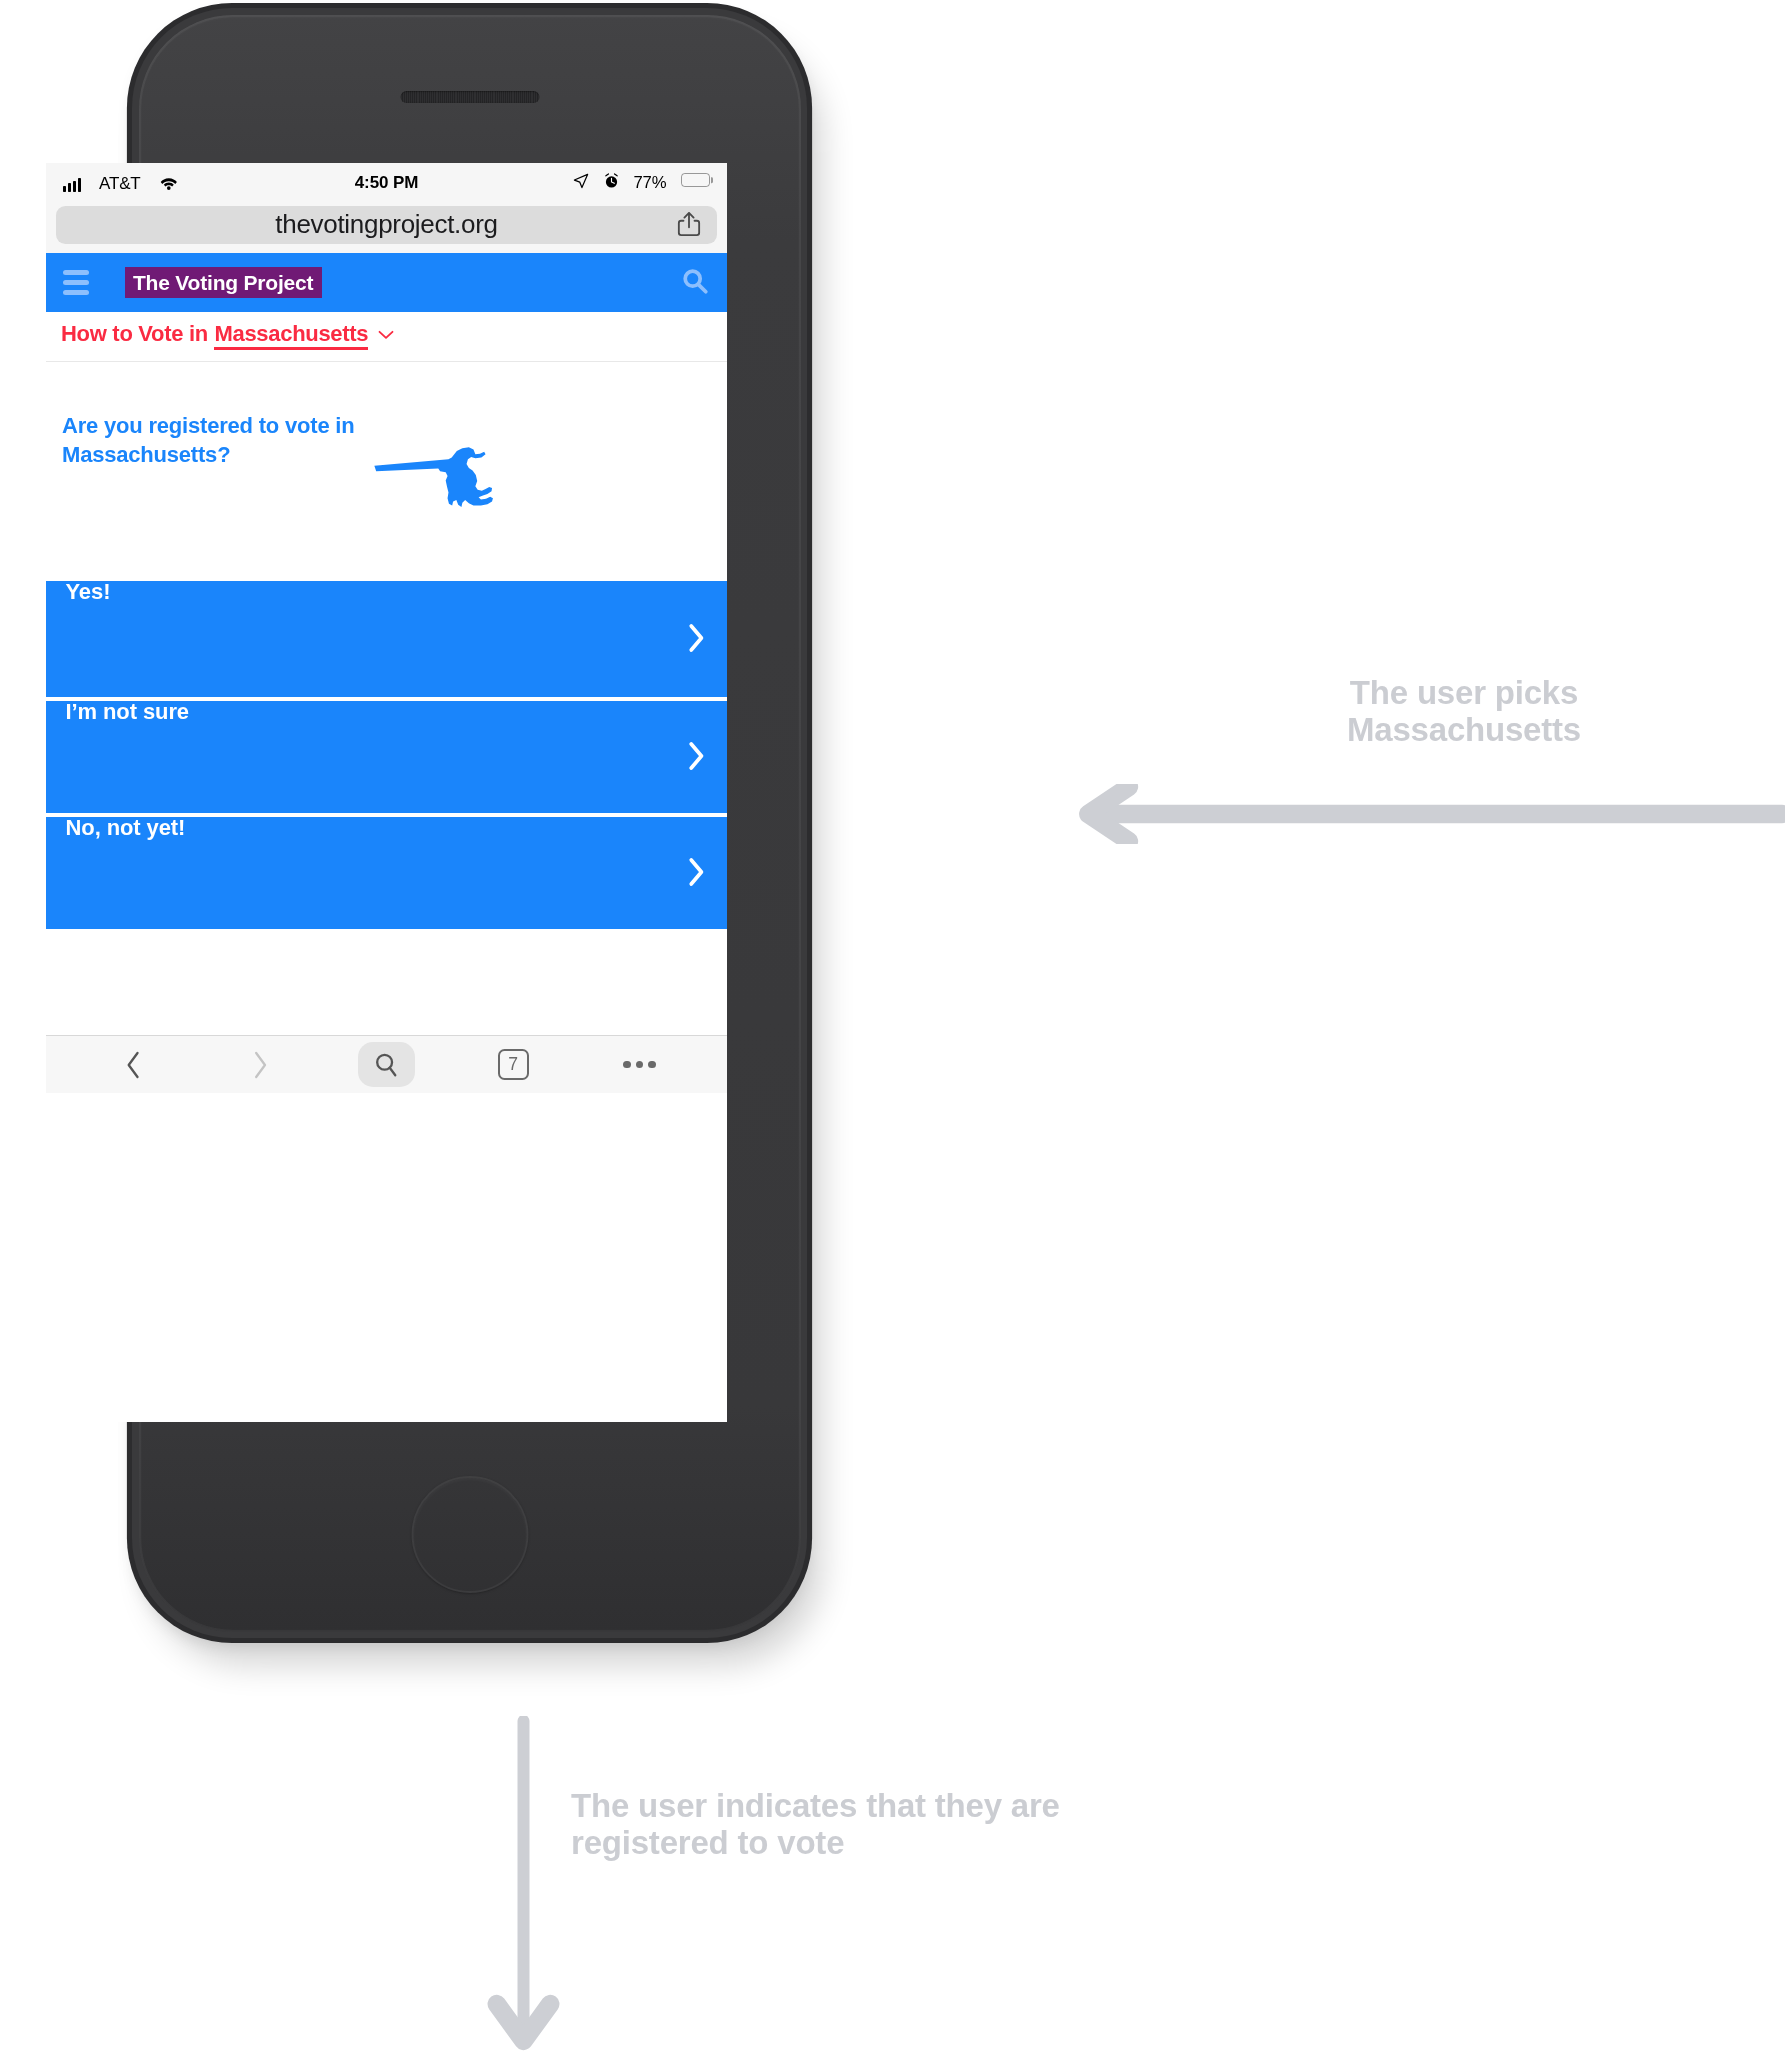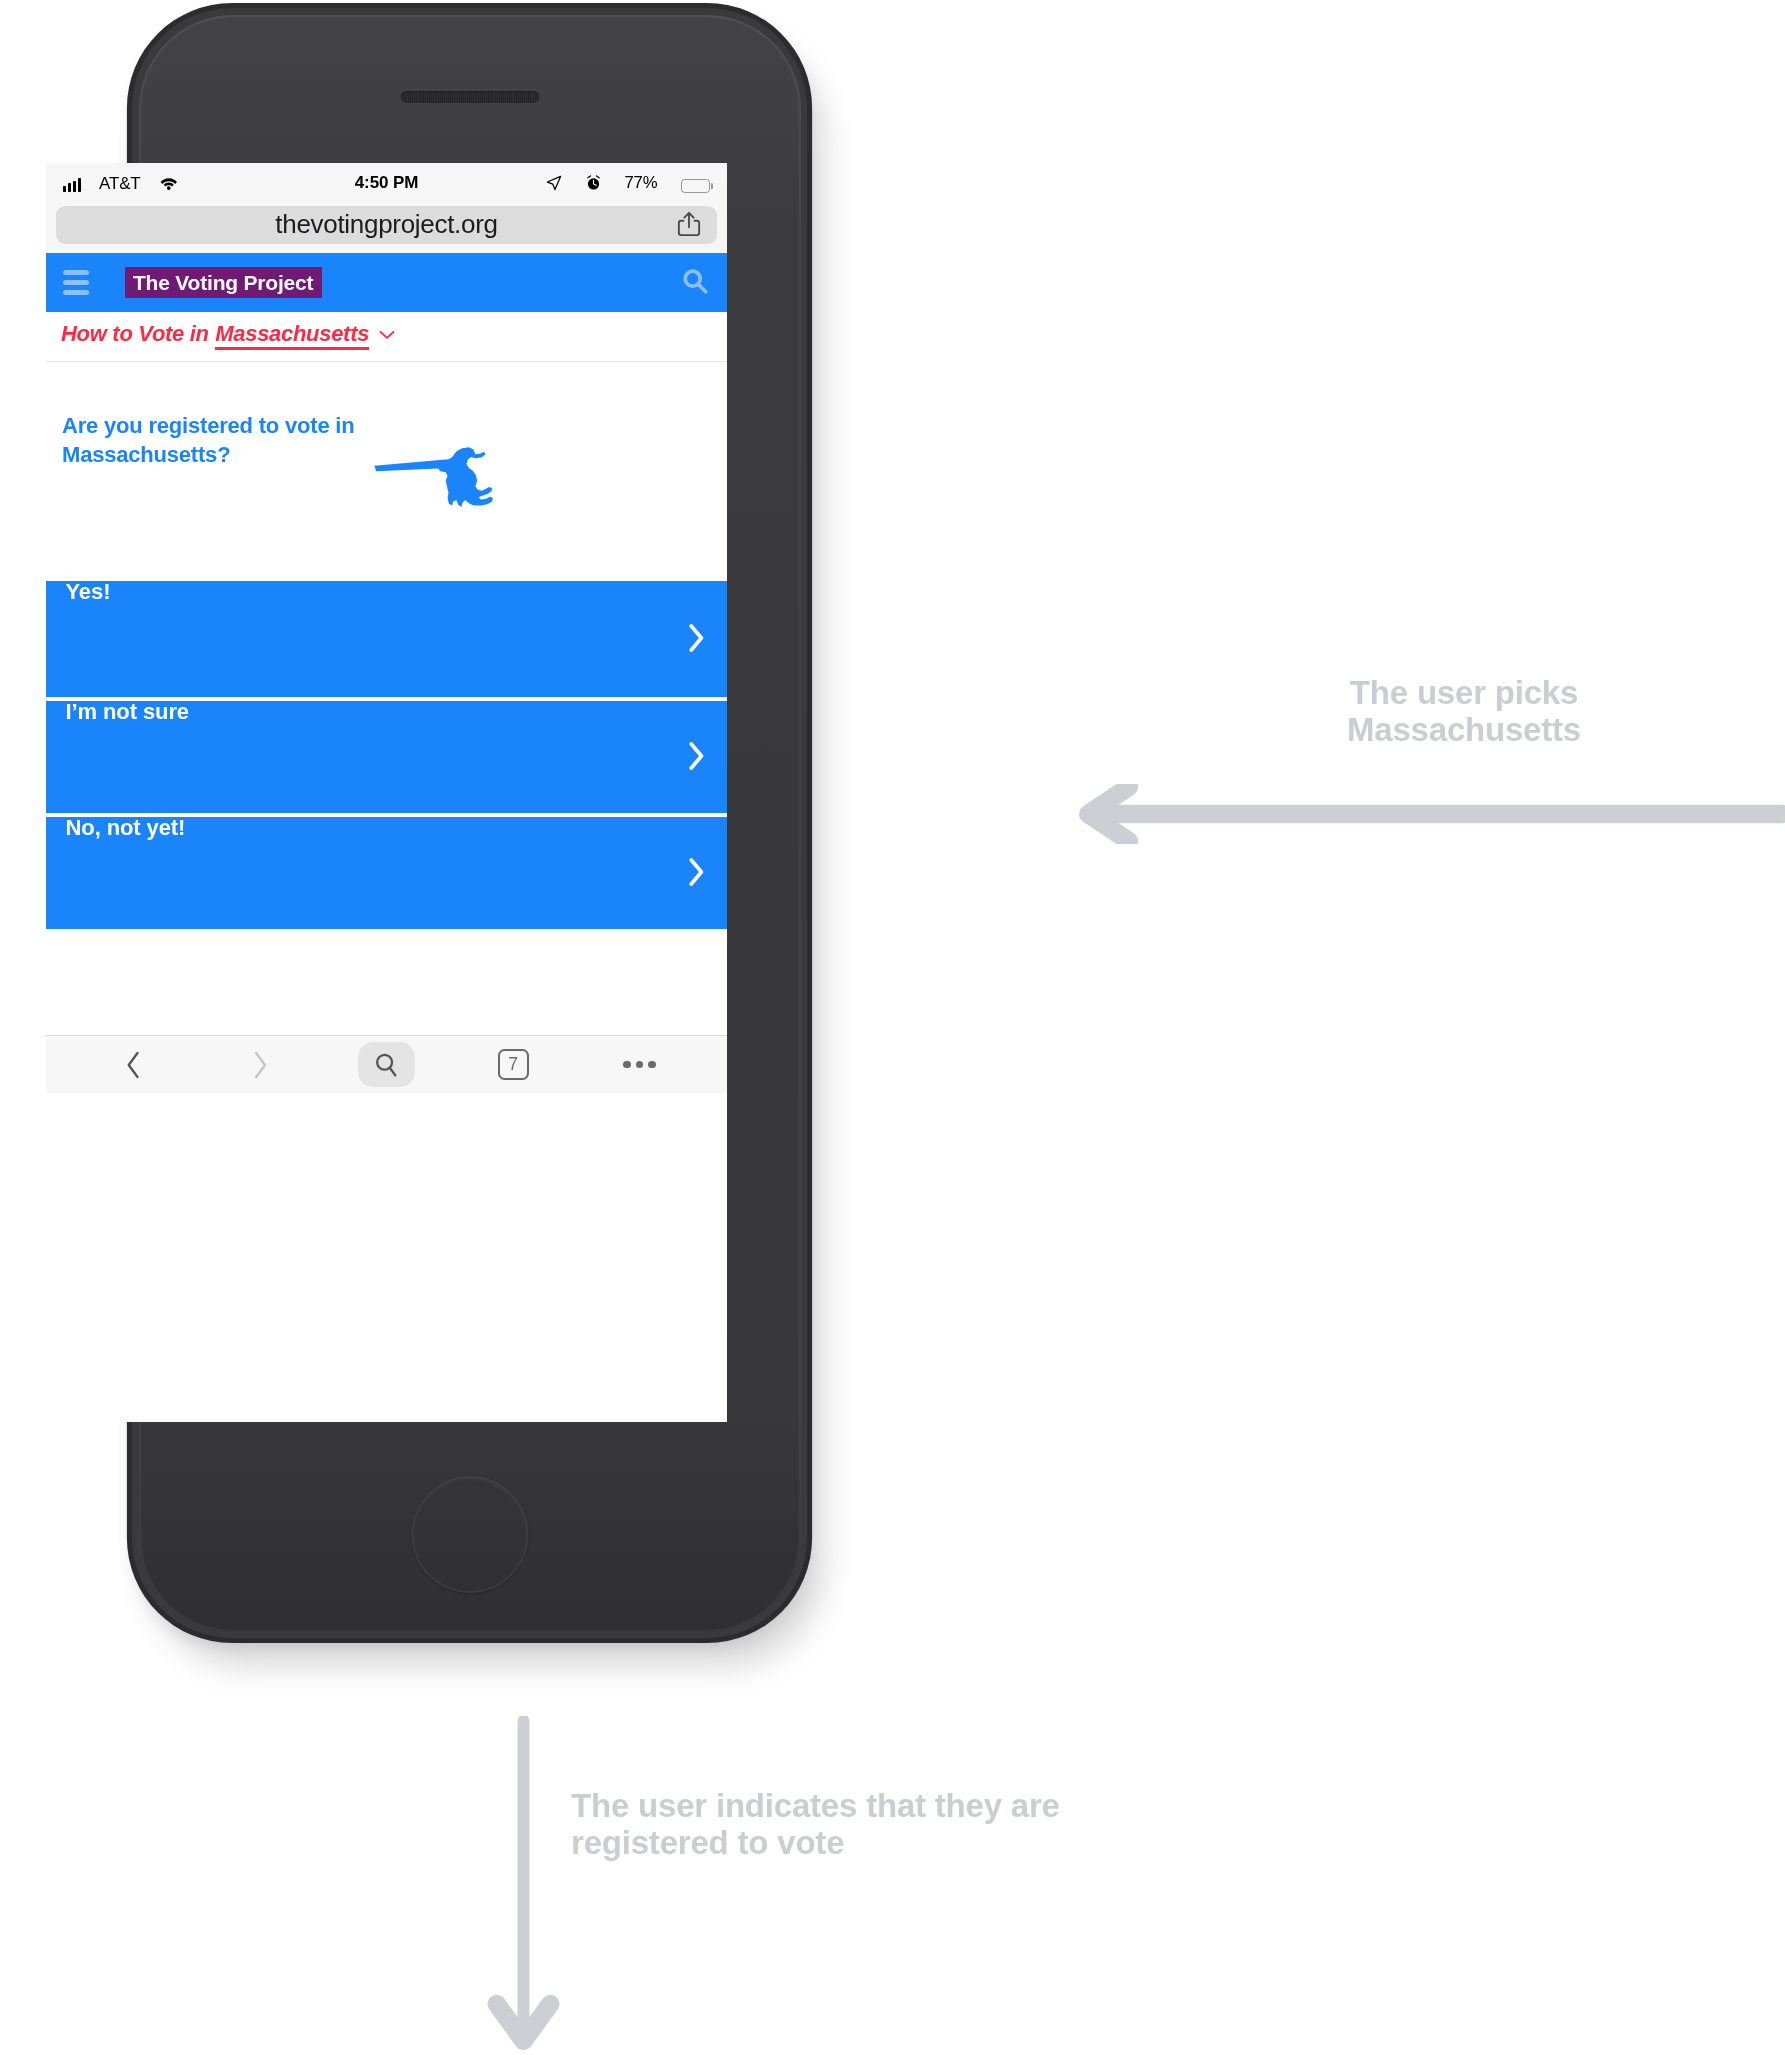--- a/index.html
+++ b/index.html
@@ -97,21 +97,21 @@
 
   .sb-time {
     position: absolute;
     left: 50%; top: 50%;
     transform: translate(-50%,-50%);
     font-size: 17px; font-weight: 600; color: #000;
     letter-spacing: -0.1px;
   }
   .sb-right {
     margin-left: auto;
-    display: flex; align-items: flex-end; gap: 24px;
+    display: flex; align-items: flex-start; gap: 15px;
   }
   .battery-pct { font-size: 16.7px; color: #000; letter-spacing: -0.2px; }
   .battery-shell {
     width: 29px; height: 14px;
     border: 1.4px solid rgba(0,0,0,0.38);
     border-radius: 3.7px;
     position: relative;
     padding: 1.4px;
   }
   .battery-fill { height: 100%; background: #000; border-radius: 1.4px; }
@@ -171,21 +171,20 @@
   }
   .header-search { margin-left: auto; }
 
   
   .state-strip {
     height: 50px;
     background: #fff;
     display: flex; align-items: center;
     padding: 4px 15px;
     border-bottom: 0.9px solid #e8e8e8;
-    font-style: italic;
   }
   .state-title {
     font-size: 22px; font-weight: 700; color: #fa2b42;
     letter-spacing: -0.3px; line-height: 1;
     display: flex; align-items: baseline; gap: 0;
   }
   .state-title .state-name {
     border-bottom: 3.2px solid #fa2b42;
     padding-bottom: 2.8px;
     margin-left: 6.5px;

